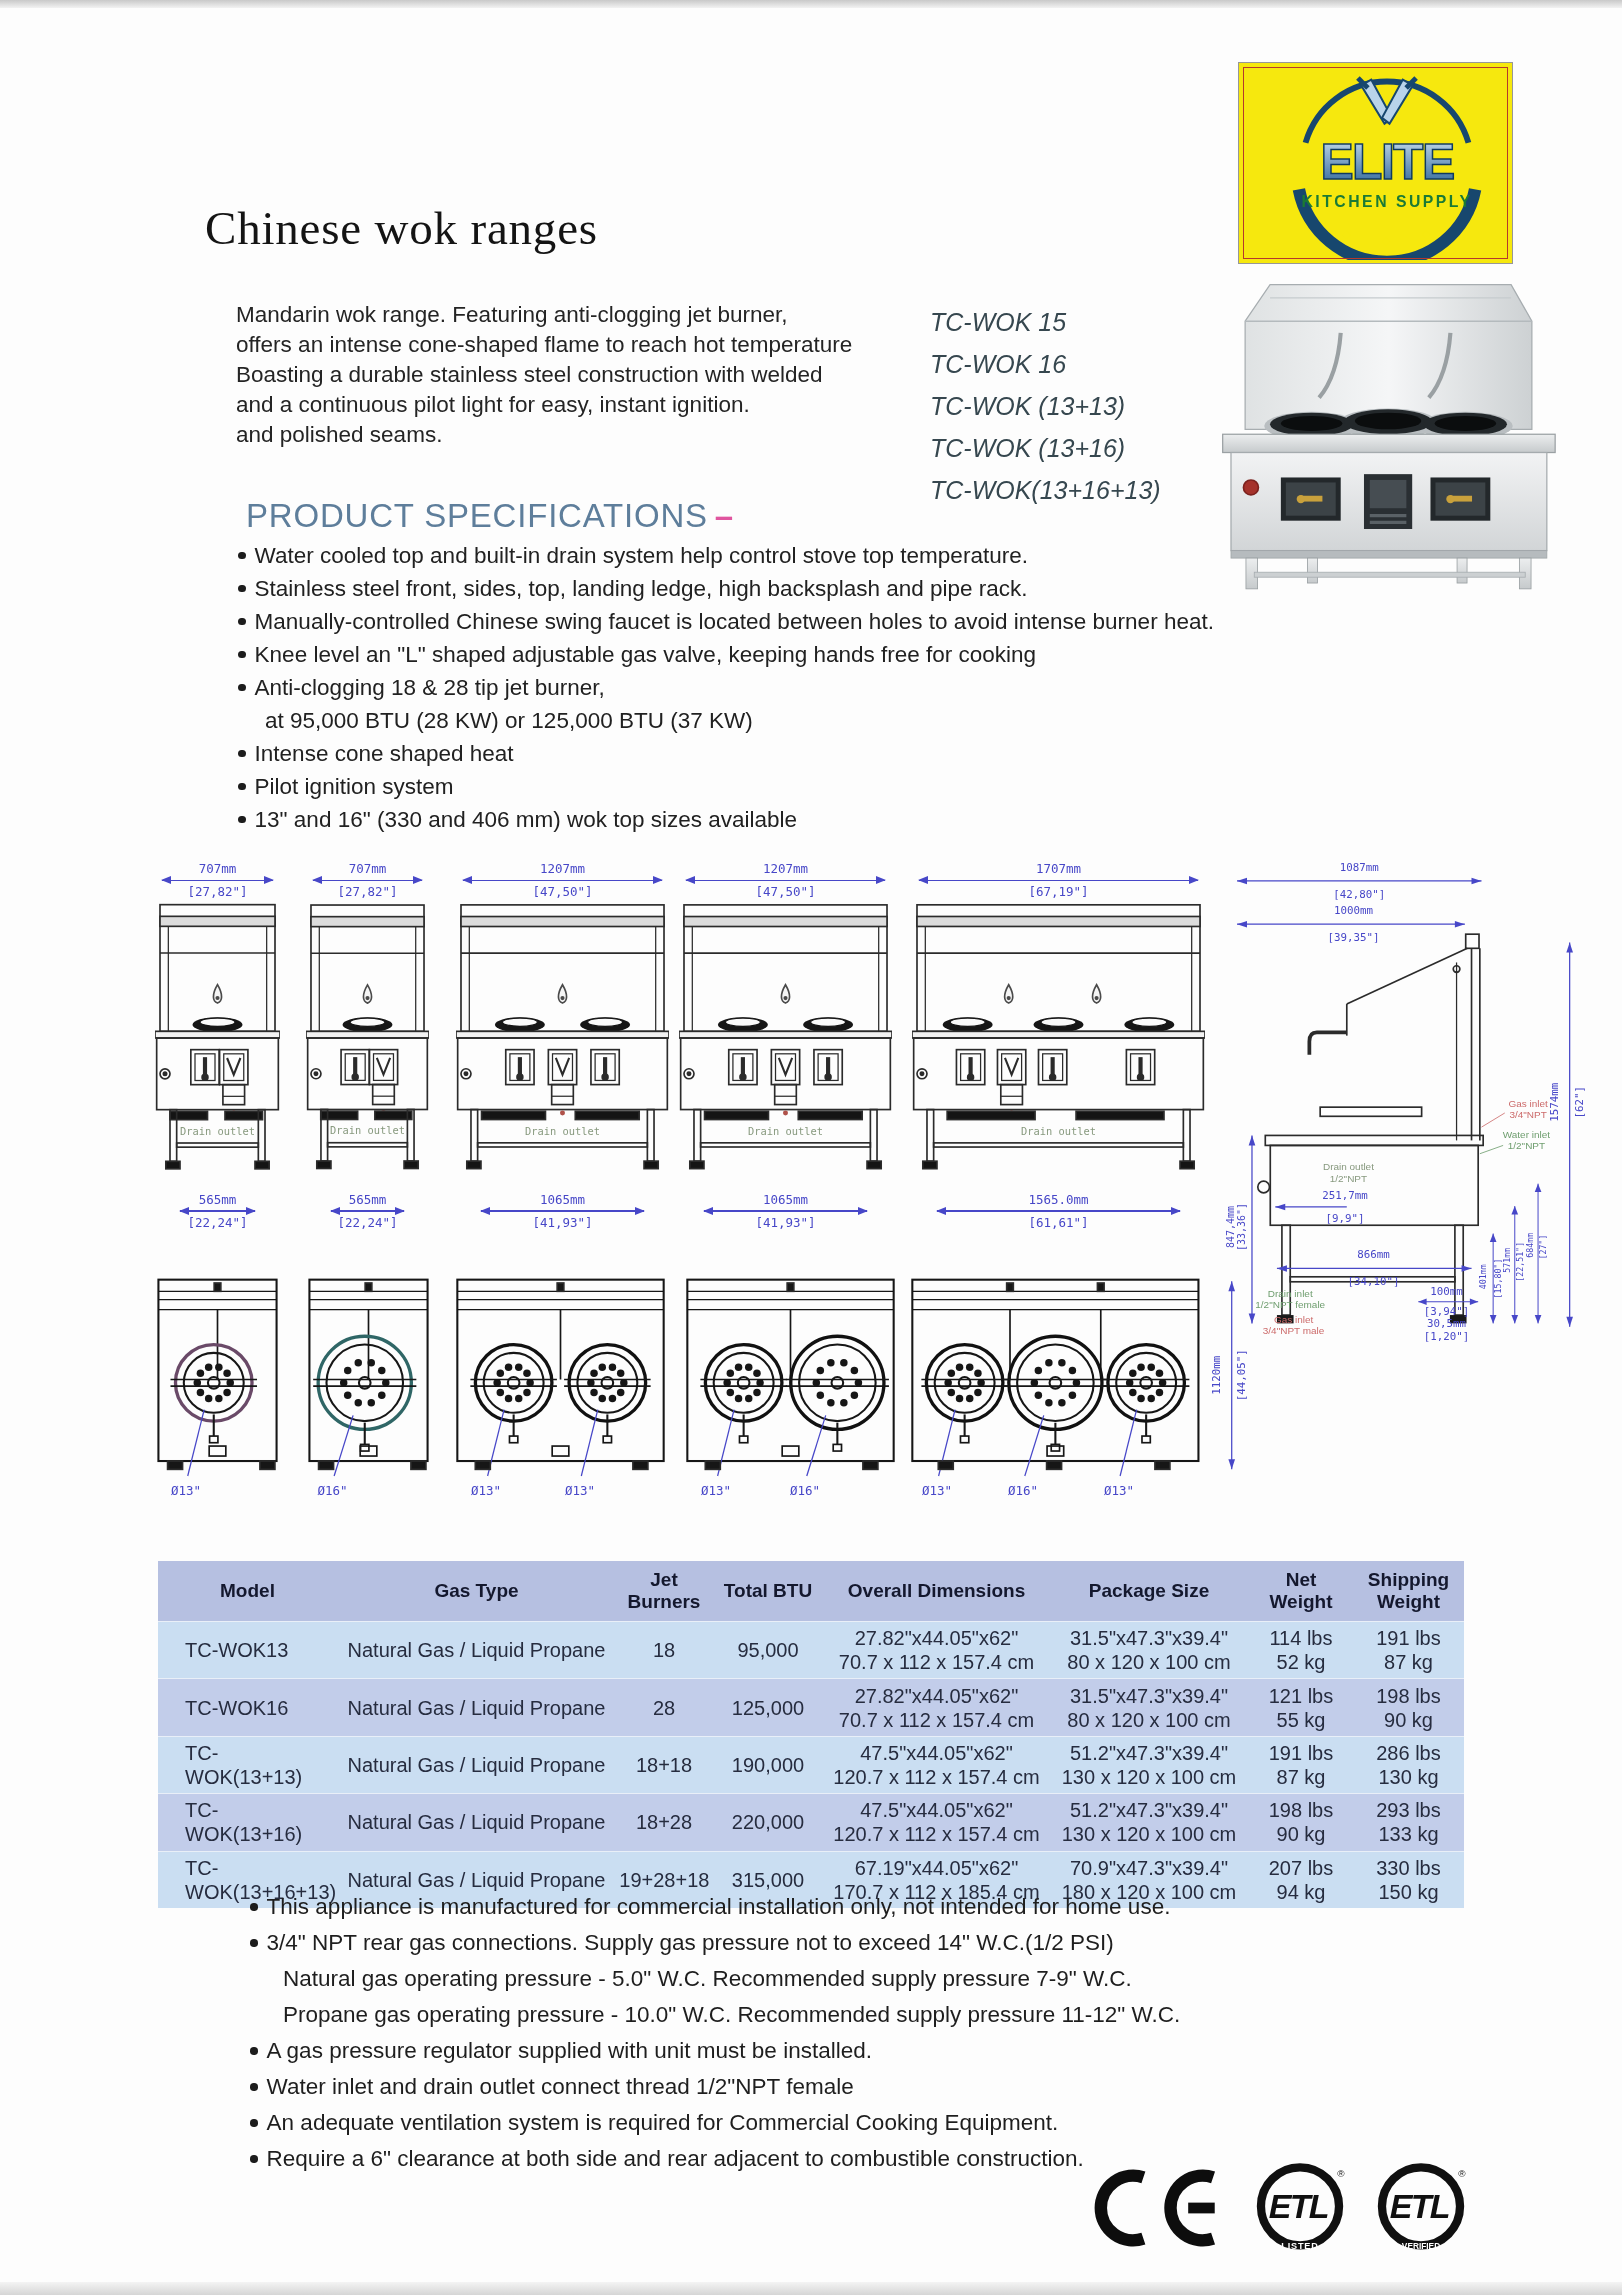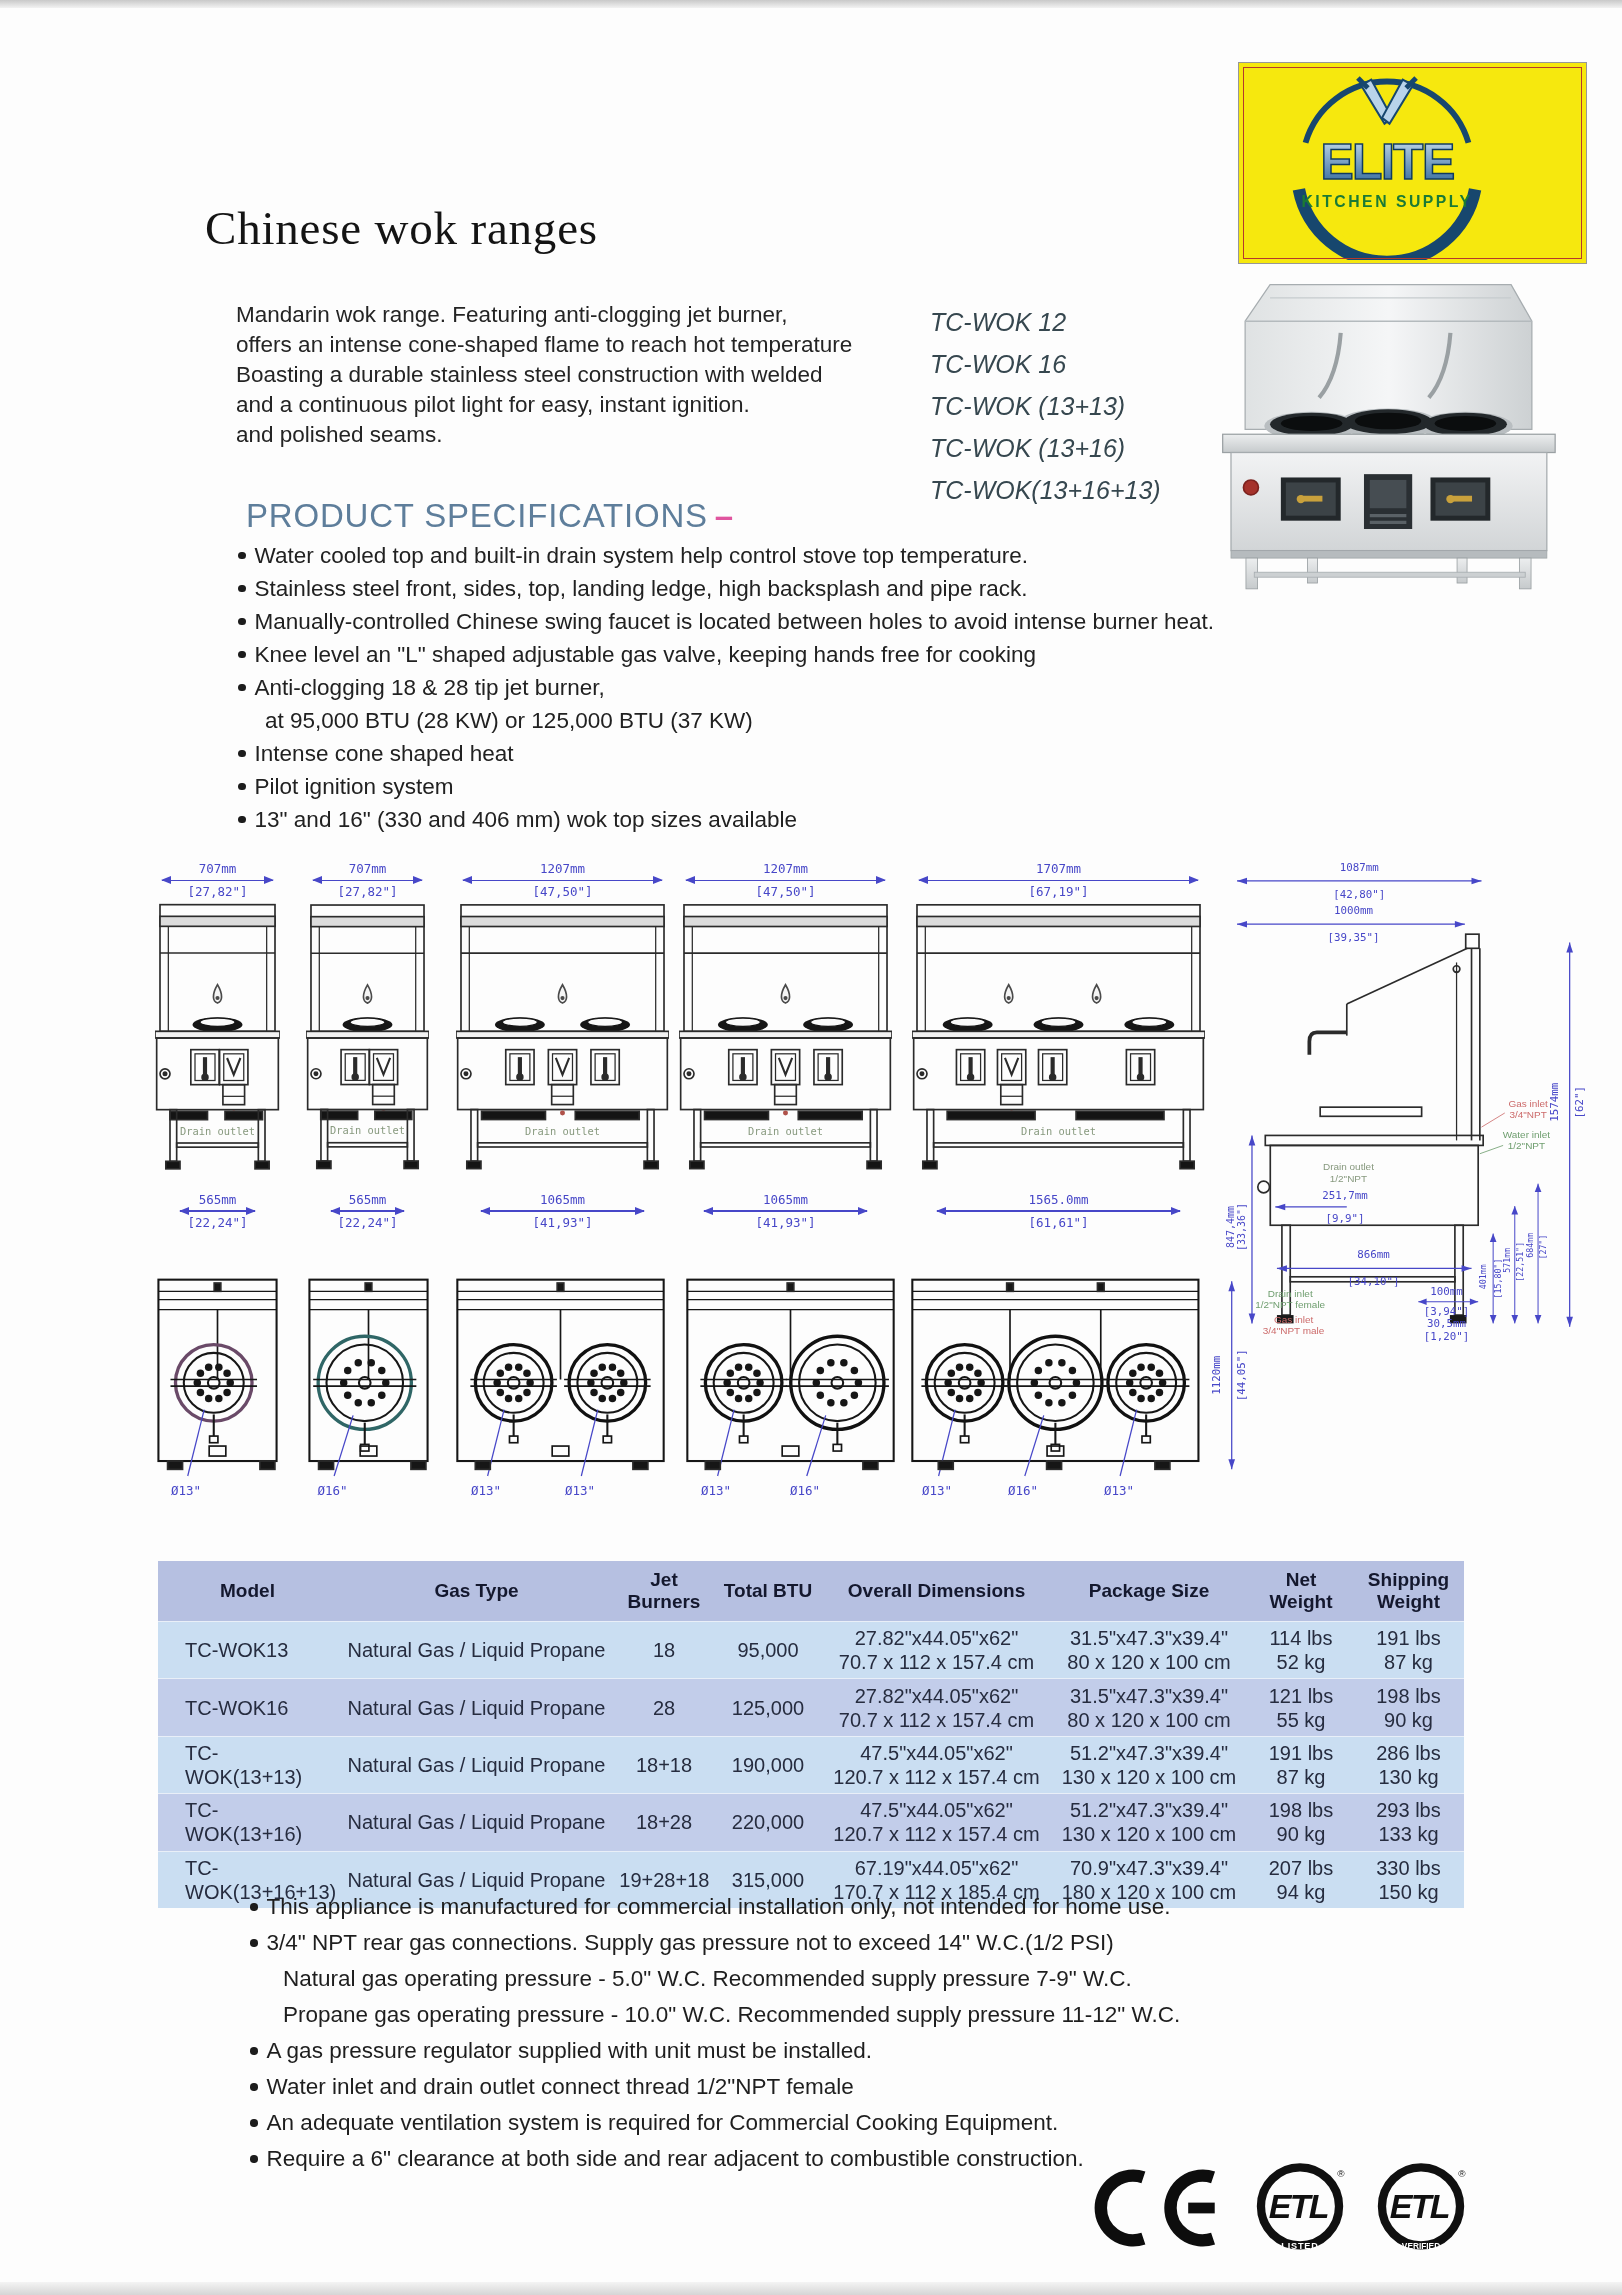--- a/index.html
+++ b/index.html
@@ -8,21 +8,21 @@
         font-family:"Liberation Sans",sans-serif;color:#1c1c1c;overflow:hidden;}
   .scan-top{position:absolute;top:0;left:0;right:0;height:8.3px;background:linear-gradient(#c9c9c9,#f2f2f2);}
   .scan-bottom{position:absolute;bottom:0;left:0;right:0;height:13.3px;background:linear-gradient(#f4f4f4,#d5d5d5);}
 
   
   .title{position:absolute;left:205px;top:201px;font-family:"Liberation Serif",serif;
          font-size:47px;color:#141414;letter-spacing:0.8px;}
   .desc{position:absolute;left:236px;top:300px;font-size:22.5px;line-height:30px;color:#242424;}
   .models{position:absolute;left:930px;top:301px;font-size:25px;line-height:42px;
           font-style:italic;color:#36474f;}
-  .logo{position:absolute;left:1238px;top:62px;width:349px;height:202px;background:#f6e80e;
+  .logo{position:absolute;left:1238px;top:62px;width:275px;height:202px;background:#f6e80e;
         border:1.7px solid #979797;box-sizing:border-box;}
   .logo::before{content:"";position:absolute;inset:4.2px;border:1.2px solid #b5392c;pointer-events:none;}
   .photo{position:absolute;left:1199px;top:273px;}
 
   
   .spec-heading{position:absolute;left:246px;top:497px;font-size:33px;color:#5e7e9b;letter-spacing:0.8px;}
   .spec-heading .dash{color:#e0559f;font-weight:bold;margin-left:6.7px;}
   .spec-bullets{position:absolute;left:238px;top:539px;font-size:22.5px;line-height:33px;width:1115px;color:#212121;}
   .b-line{display:flex;align-items:flex-start;}
   .b-dot{flex:0 0 16.6px;position:relative;top:12.5px;}
@@ -96,21 +96,21 @@
 
   <div class="title">Chinese wok ranges</div>
   <div class="desc">
     <div>Mandarin wok range. Featuring anti-clogging jet burner,</div>
     <div>offers an intense cone-shaped flame to reach hot temperature</div>
     <div>Boasting a durable stainless steel construction with welded</div>
     <div>and a continuous pilot light for easy, instant ignition.</div>
     <div>and polished seams.</div>
   </div>
   <div class="models">
-    <div>TC-WOK 12</div>
+    <div>TC-WOK 15</div>
     <div>TC-WOK 16</div>
     <div>TC-WOK (13+13)</div>
     <div>TC-WOK (13+16)</div>
     <div>TC-WOK(13+16+13)</div>
   </div>
 
   <div class="photo">
     <svg width="379" height="320" viewBox="0 0 455 385">
       <defs>
         <linearGradient id="g1" x1="0" y1="0" x2="0" y2="1">

